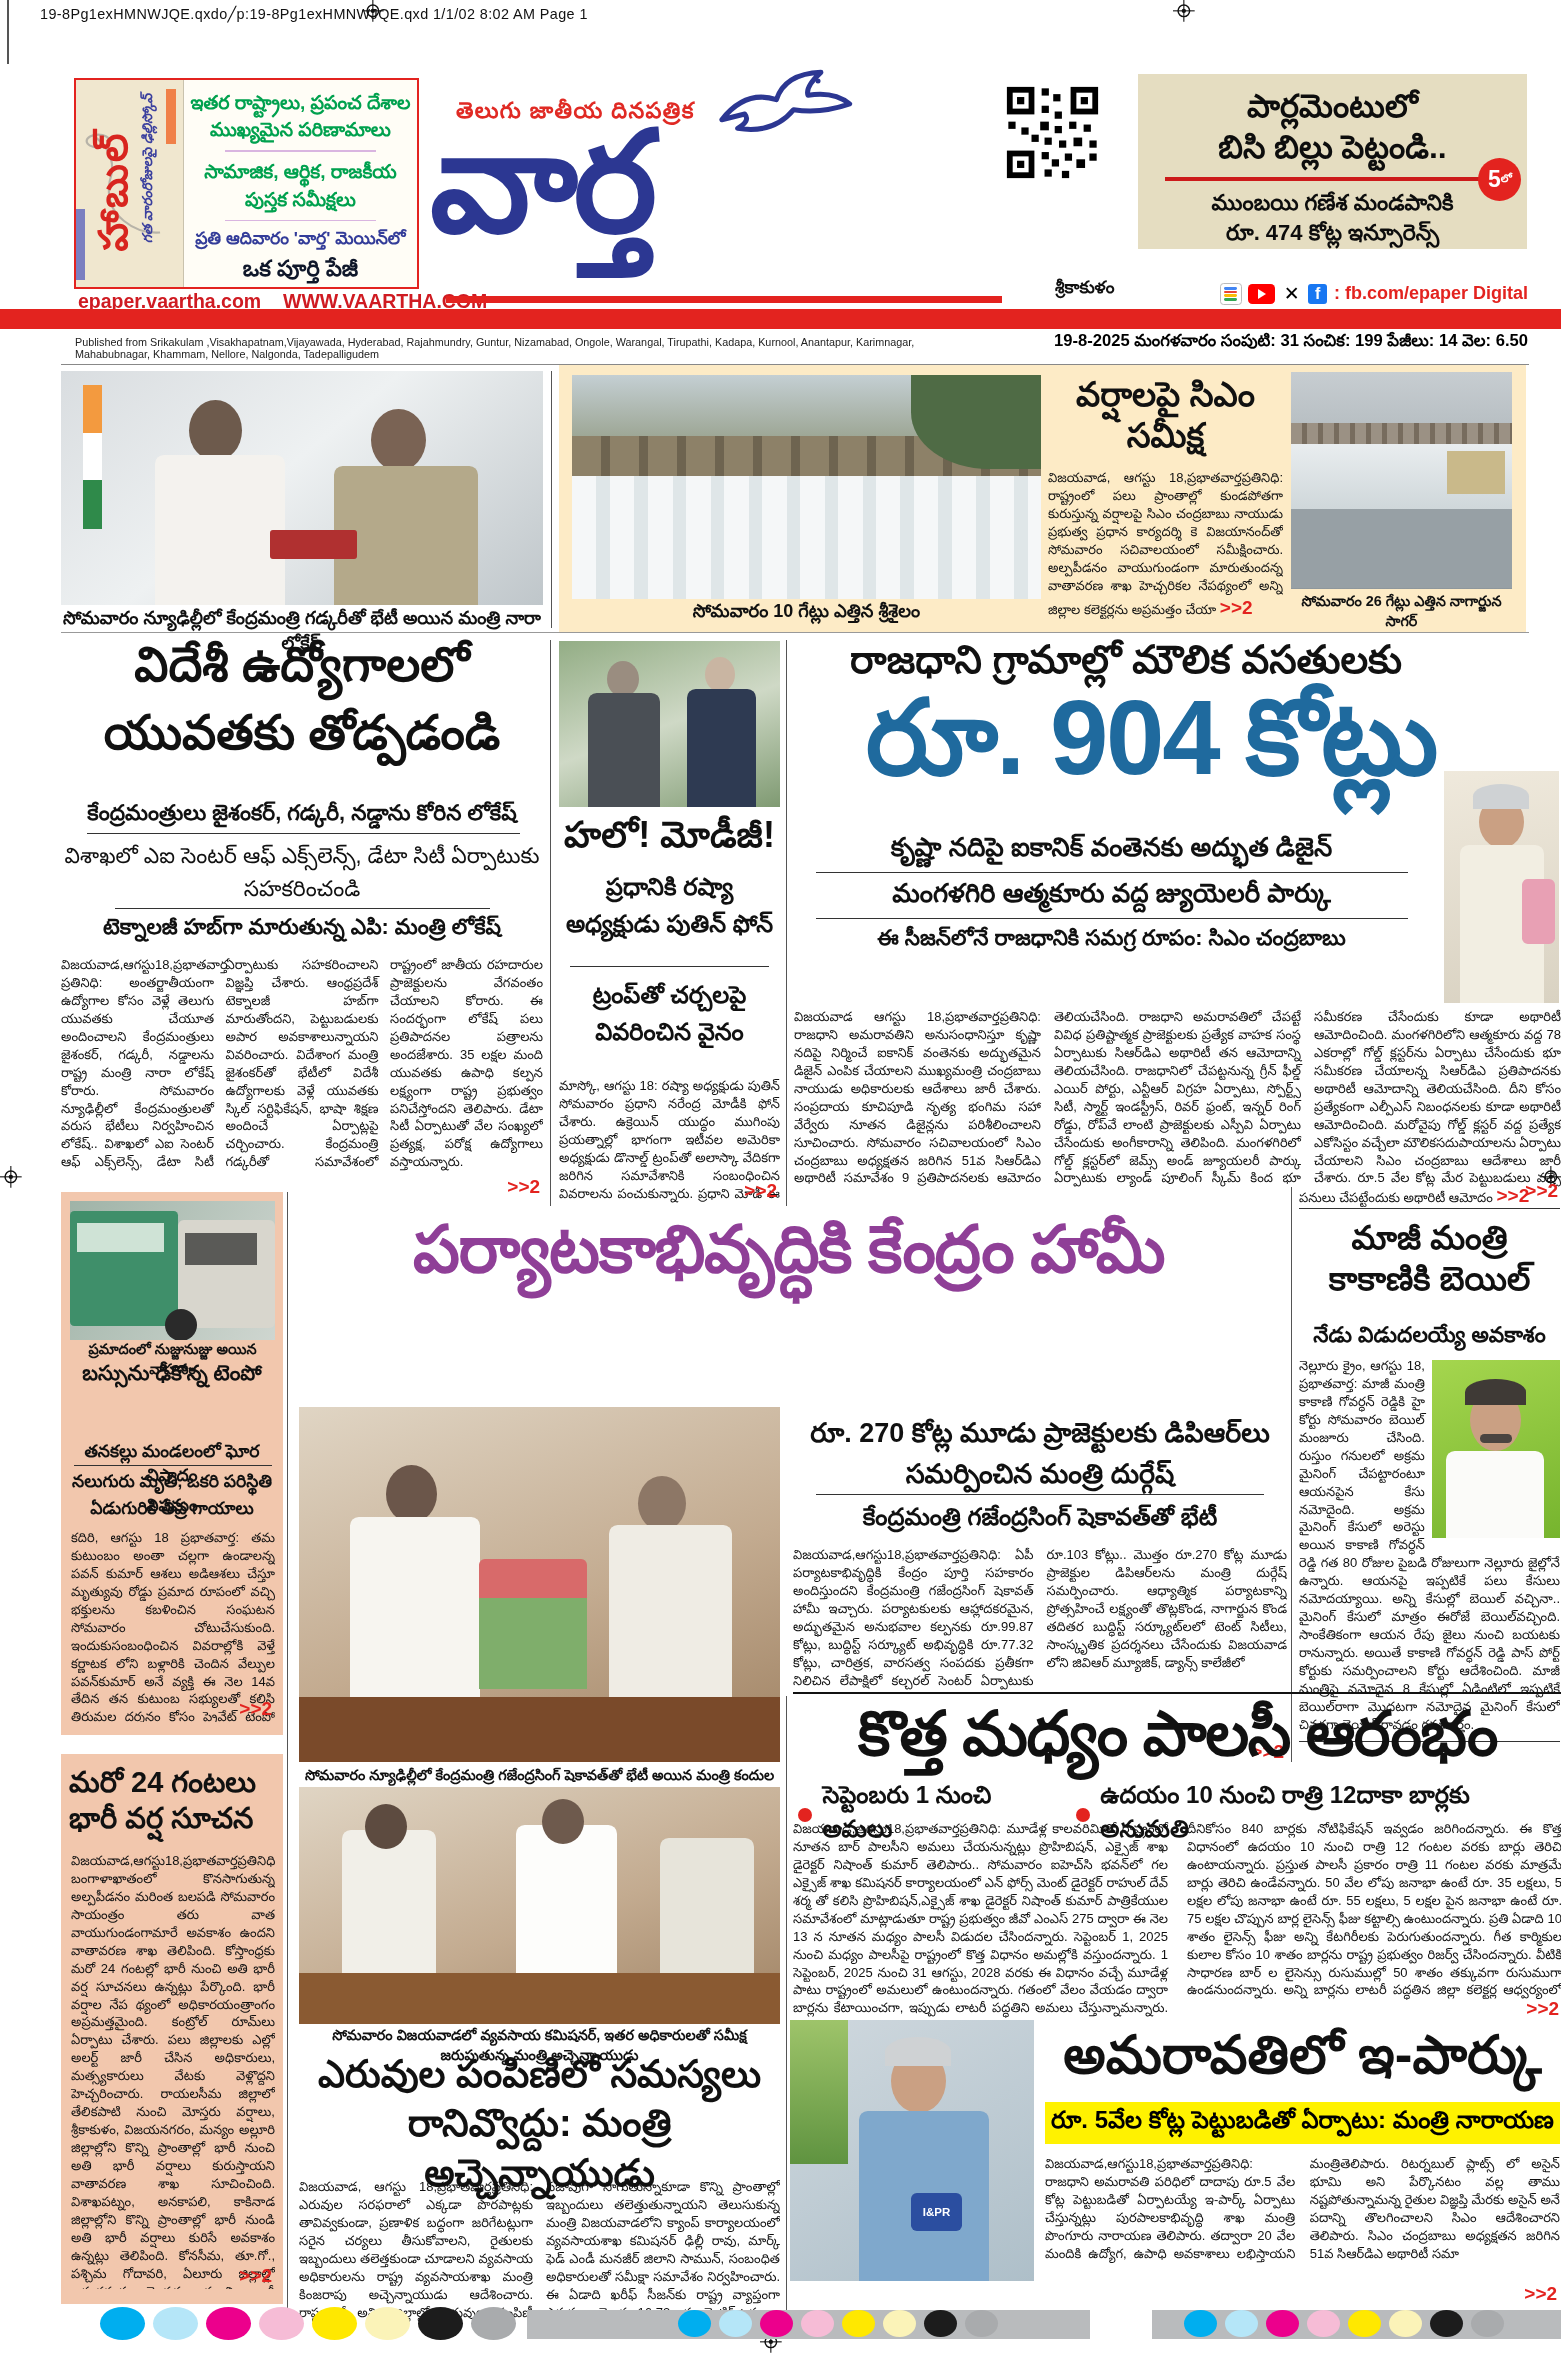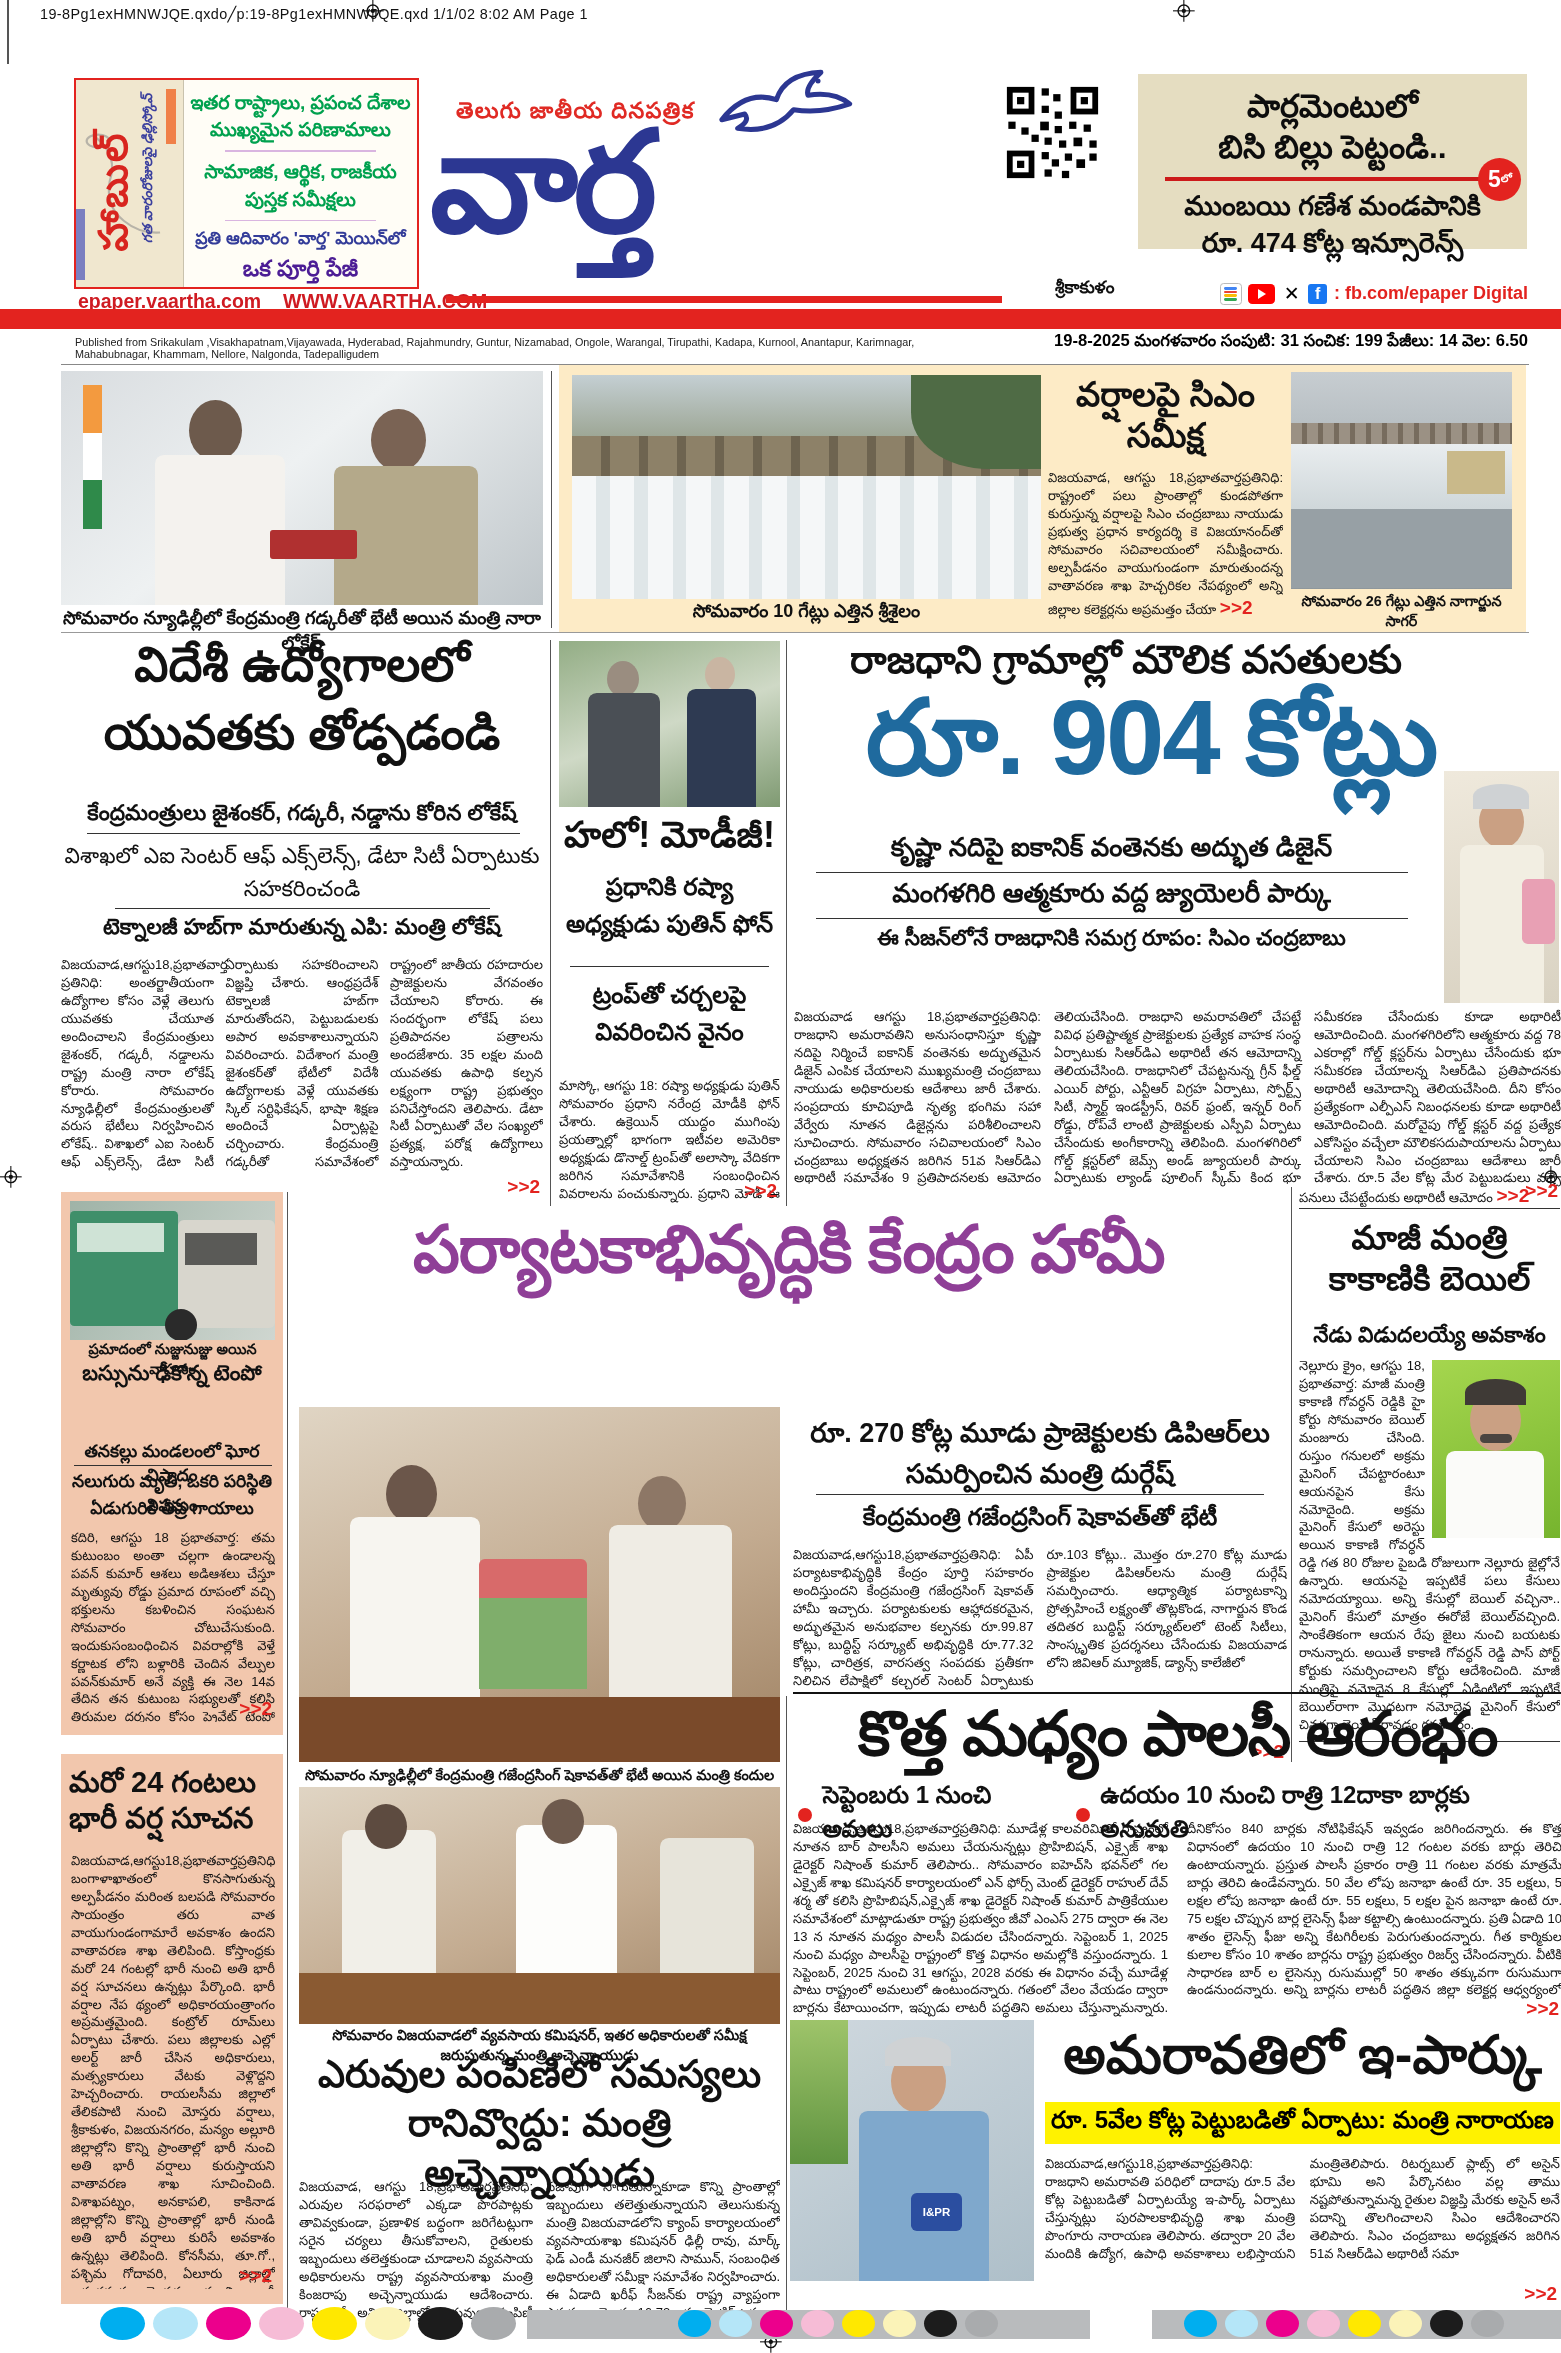--- a/index.html
+++ b/index.html
@@ -28,38 +28,38 @@
     transform:rotate(-90deg); font-size:40px; font-weight:bold; color:#d8251f; letter-spacing:2.2px; }
   .promo-tag { position:absolute; right:-56px; top:79px; width:180px; text-align:center;
     transform:rotate(-90deg); font-size:13.7px; font-weight:bold; font-style:italic; color:#3a3f9e; }
   .promo-orange { position:absolute; right:7.2px; top:8.7px; width:9.4px; height:55px; background:#f08048; }
   .promo-purple { position:absolute; left:0; bottom:7.2px; width:9.4px; height:71px; background:#7b7fc0; }
   .promo-sketch { position:absolute; left:5.8px; top:51px; opacity:.55; }
   .promo-right { flex:1; padding:8.7px 5.8px 0 5.8px; text-align:center; }
   .promo-green { color:#00a14e; font-size:19px; font-weight:bold; line-height:1.45; }
   .promo-rule { width:68%; height:1.4px; background:#d9b5e0; margin:6.5px auto; }
   .promo-blue { color:#333c99; font-size:17.3px; font-weight:bold; margin-top:2.9px; }
-  .promo-red { color:#4c1d95; font-size:22.4px; font-weight:bold; margin-top:4.3px; }
+  .promo-red { color:#0f172a; font-size:22.4px; font-weight:bold; margin-top:4.3px; }
   .epaper { left:78px; top:290px; font-size:19.5px; font-weight:bold; color:#cf1b22; }
   .website { left:283px; top:290px; font-size:19.5px; font-weight:bold; color:#cf1b22; }
 
   .mast-tag { left:456px; top:98px; font-size:22.4px; font-weight:bold; color:#e02a24; letter-spacing:1.4px; }
   .mast-logo { left:430px; top:108px; width:577px; font-size:141px; line-height:1.05; font-weight:800; color:#2c3792; letter-spacing:-4.3px; }
   .dove { left:713px; top:68px; }
   .mast-underline { left:446px; top:296px; width:556px; height:6.5px; background:#e3231f; }
   .edition { left:1055px; top:277px; font-size:17.3px; font-weight:bold; color:#111; }
 
   .qr { left:1004px; top:84px; width:97px; height:97px; background:#fff; }
   .parl-box { left:1138px; top:74px; width:389px; height:175px; background:#e5ddc1; text-align:center; padding-top:11.5px; }
   .parl-l1 { font-size:32px; font-weight:800; color:#0d0d0d; line-height:1.3; }
   .parl-rule { position:relative; width:86%; height:3.6px; background:#cc1a1a; margin:8.7px auto 7.2px auto; }
   .page-badge { position:absolute; right:-21.7px; top:-19.5px; width:43px; height:43px; border-radius:50%;
     background:#e3231f; color:#fff; font-weight:bold; display:flex; align-items:center; justify-content:center; }
   .page-badge .n { font-size:23px; } .page-badge .s { font-size:10.8px; }
-  .parl-l3 { font-size:27px; font-weight:800; color:#0d0d0d; line-height:1.35; }
+  .parl-l3 { font-size:22px; font-weight:800; color:#0d0d0d; line-height:1.35; }
 
   .social { right:33px; top:283px; display:flex; align-items:center; gap:6.5px; }
   .gn-icon { width:21.7px; height:21.7px; border-radius:3.6px; background:#fff; border:0.7px solid #bbb; padding:2.9px 3.6px; display:flex; flex-direction:column; justify-content:space-between; }
   .gn-icon i { display:block; height:2.9px; border-radius:1.4px; }
   .yt-icon { width:27.4px; height:19.5px; background:#f00; border-radius:4.3px; position:relative; }
   .yt-icon:before { content:""; position:absolute; left:10px; top:5px; border-left:8.7px solid #fff; border-top:5px solid transparent; border-bottom:5px solid transparent; }
   .x-icon { width:19.5px; height:19.5px; color:#000; font-size:19px; font-weight:bold; line-height:19.5px; text-align:center; }
   .fb-icon { width:19.5px; height:19.5px; background:#1877f2; color:#fff; border-radius:2.9px; font-size:16px; font-weight:bold; text-align:center; line-height:19.5px; }
   .social-text { font-size:18px; font-weight:bold; color:#e3231f; }
 

